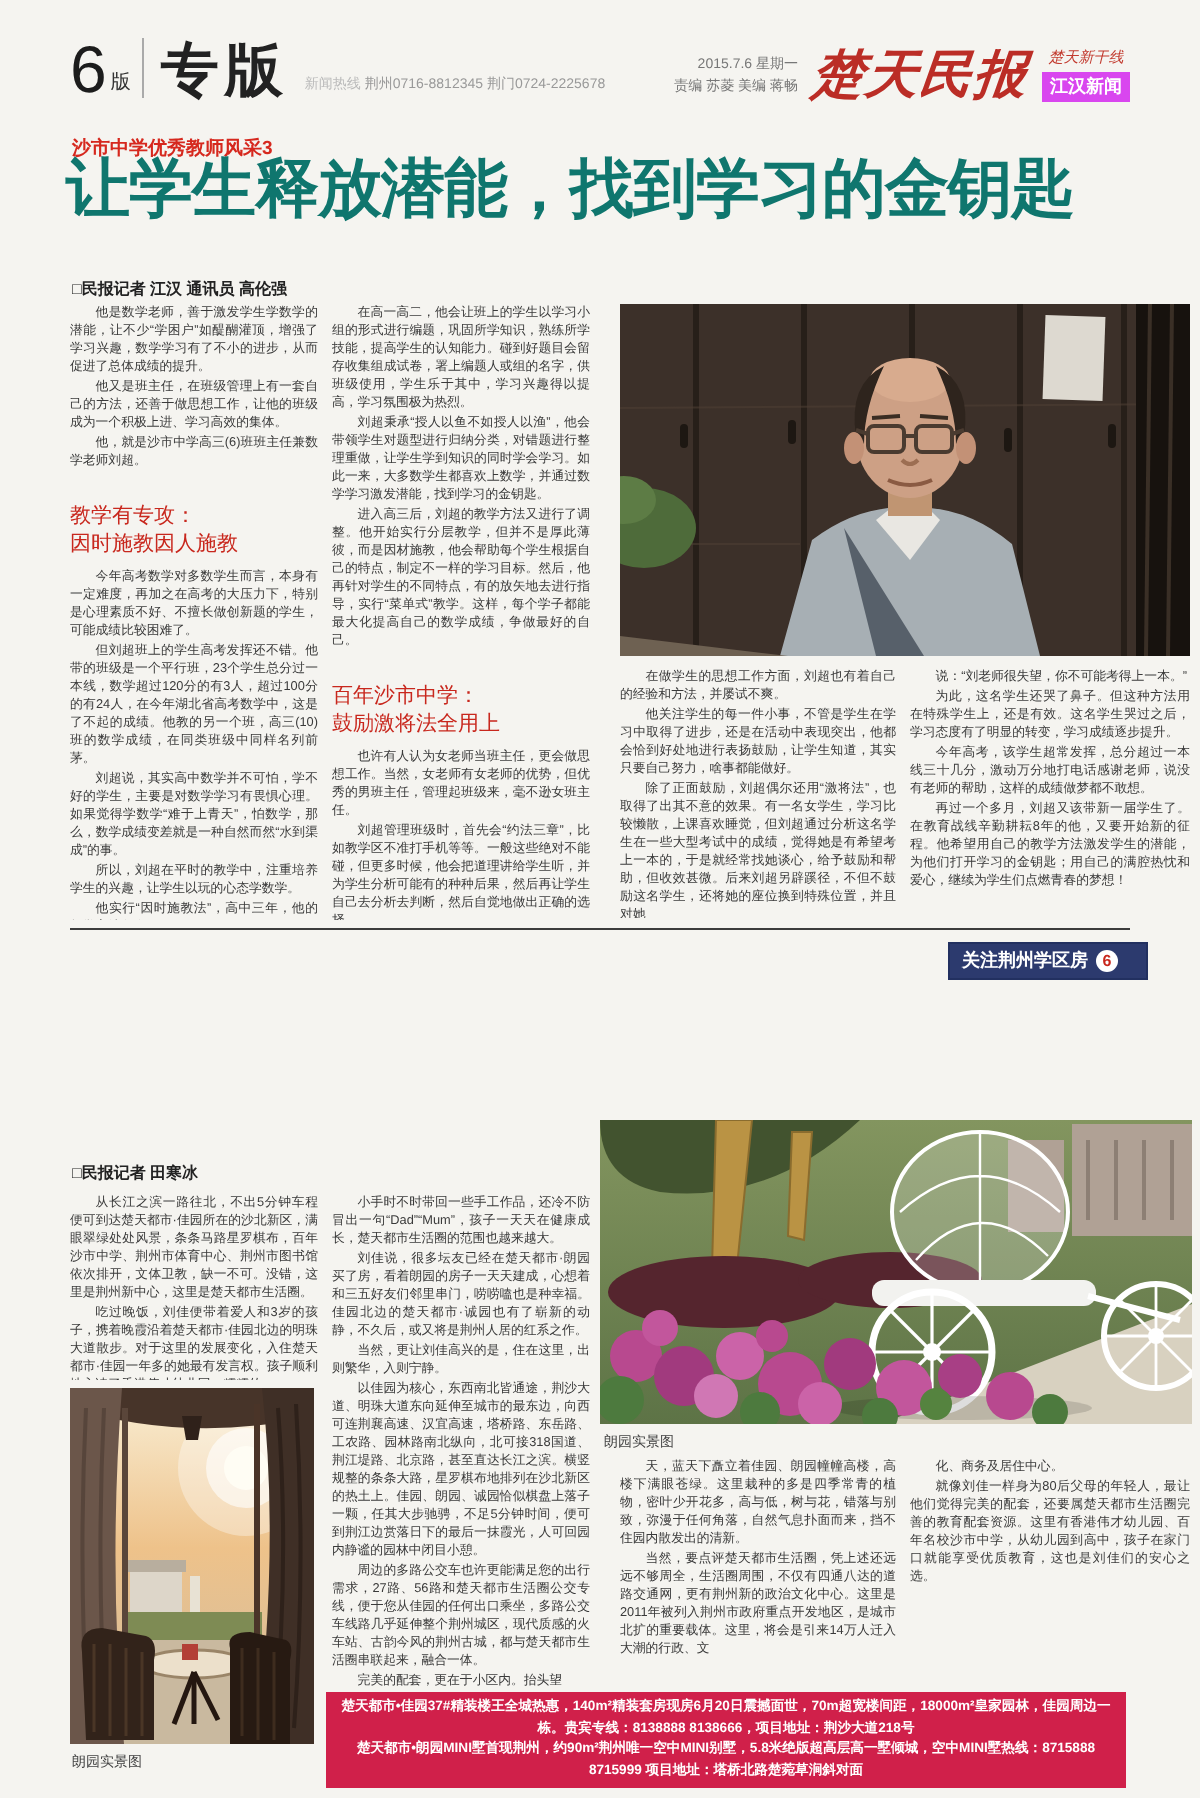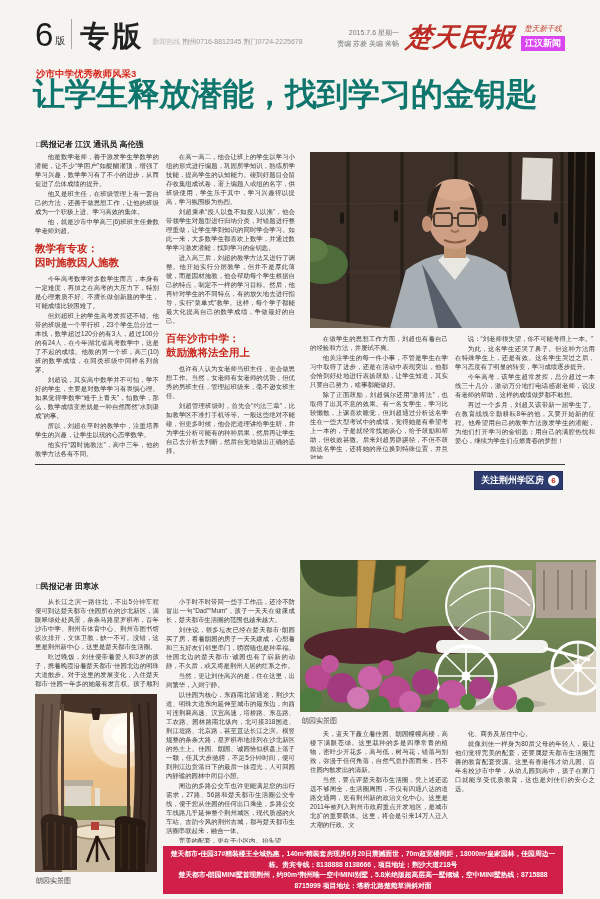--- a/index.html
+++ b/index.html
@@ -26,31 +26,31 @@
                  padding:1px 4px;white-space:nowrap;}
   
   .kicker{position:absolute;left:36px;top:68px;font-size:9.5px;font-weight:bold;color:#d6281e;}
   .headline1{position:absolute;left:33px;top:73px;font-size:32px;font-weight:bold;color:#0f766e;
              letter-spacing:-0.5px;white-space:nowrap;}
   .subheadline1{position:absolute;left:36px;top:115px;font-size:15px;font-weight:bold;color:#222;}
   .byline{font-size:8px;font-weight:bold;color:#222;}
   .byline1{position:absolute;left:36px;top:139px;}
   .col{position:absolute;overflow:hidden;}
   .para{font-size:6.4px;line-height:9px;color:#3a3a3a;text-align:justify;text-indent:2em;margin:0 0 1px;}
-  .colhead{color:#c8271d;font-weight:bold;font-size:10.5px;line-height:13.5px;margin:7px 0 5px;}
+  .colhead{color:#c8271d;font-weight:normal;font-size:10.5px;line-height:13.5px;margin:17px 0 5px;}
   .a1c1{left:35px;top:152px;width:124px;height:308px;}
   .a1c2{left:166px;top:152px;width:129px;height:308px;}
   .a1c3{left:310px;top:334px;width:138px;height:125px;}
   .a1c4{left:455px;top:334px;width:140px;height:125px;}
   .photo{position:absolute;display:block;background:#888;}
   .photo1{left:310px;top:152px;width:285px;height:176px;}
   .divider{position:absolute;left:35px;top:464px;width:530px;height:1px;background:#3c3c3c;}
   
   .zone-badge{position:absolute;left:474px;top:471px;height:17px;display:flex;align-items:center;
-              background:#2c3a6e;color:#fff;font-size:9px;font-weight:bold;padding:0 3px 0 6px;
+              background:#2c3a6e;color:#fff;font-size:9px;font-weight:bold;padding:0 14px 0 6px;
               border:1px solid #223060;}
   .badge-circle{width:11px;height:11px;border-radius:50%;background:#fff;color:#c8271d;
                 font-size:8px;font-weight:bold;display:flex;align-items:center;justify-content:center;
                 margin-left:4px;}
   
   .headline2{position:absolute;left:35px;top:489px;font-size:33px;line-height:40px;font-weight:bold;
              color:#d0261c;letter-spacing:0;white-space:nowrap;}
   .byline2{position:absolute;left:36px;top:581px;}
   .a2c1{left:35px;top:597px;width:124px;height:93px;}
   .a2c2{left:166px;top:597px;width:129px;height:246px;}

